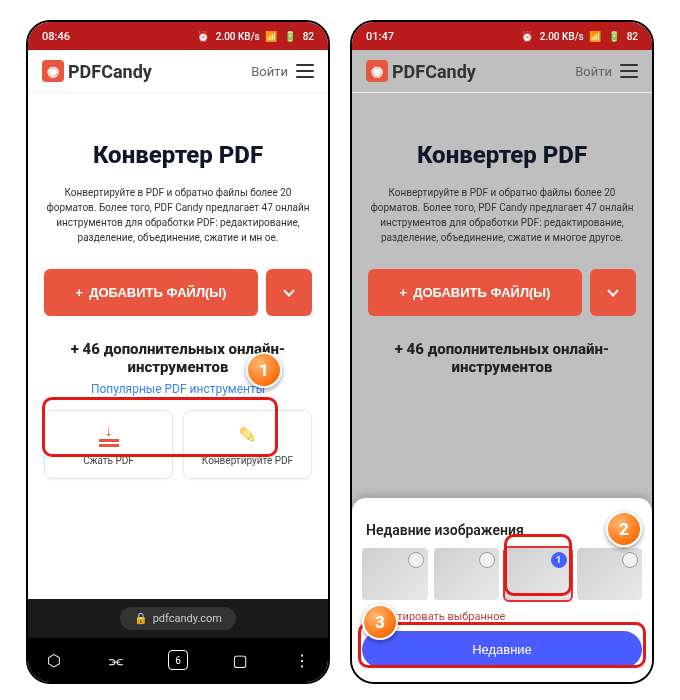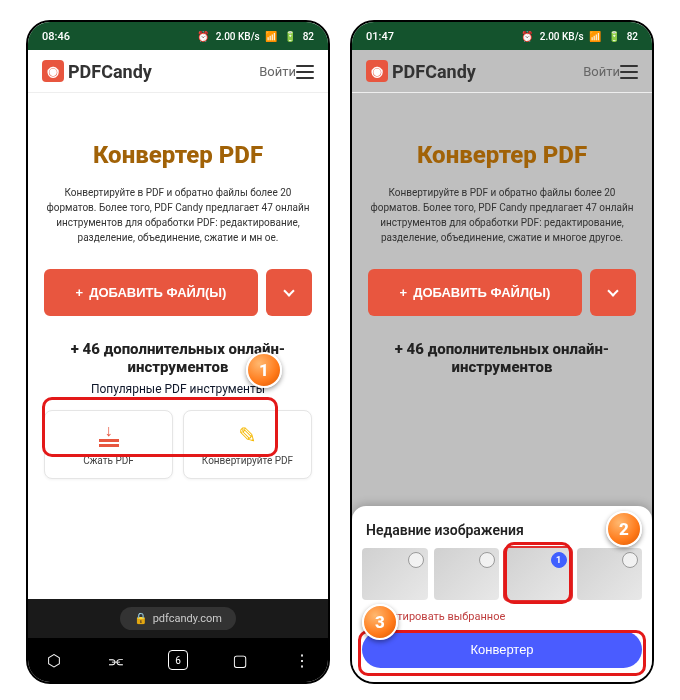--- a/index.html
+++ b/index.html
@@ -1,50 +1,50 @@
 <!DOCTYPE html>
 <html><head>
 <meta charset="utf-8">
 <style>
 body{margin:0;background:#fff;font-family:-apple-system,BlinkMacSystemFont,'Segoe UI',Roboto,Arial,sans-serif;width:680px;height:700px;position:relative}
 .phones{display:flex;gap:20px;padding:20px;justify-content:center}
 .phone{width:300px;height:660px;border:2px solid #000;border-radius:24px;overflow:hidden;position:relative;background:#fff;display:flex;flex-direction:column}
-.status-bar{background:#14532d;color:#fff;height:28px;display:flex;align-items:center;justify-content:space-between;padding:0 14px;font-size:11px;font-weight:500}
+.status-bar{background:#b91c1c;color:#fff;height:28px;display:flex;align-items:center;justify-content:space-between;padding:0 14px;font-size:11px;font-weight:500}
 .status-icons{display:flex;gap:6px;align-items:center;font-size:10px}
 .status-icons span{display:inline-flex;align-items:center}
 .app-header{display:flex;align-items:center;justify-content:space-between;padding:10px 14px;border-bottom:1px solid #eee;background:#fff}
 .logo{display:flex;align-items:center;gap:4px;font-weight:700;font-size:18px;color:#333}
 .logo-icon{width:22px;height:22px;background:#e8563f;border-radius:4px;display:flex;align-items:center;justify-content:center;color:#fff;font-size:14px}
-.login-area{display:flex;align-items:flex-end;gap:0;color:#666;font-size:13px}
+.login-area{display:flex;align-items:center;gap:8px;color:#666;font-size:13px}
 .hamburger{width:18px;height:14px;display:flex;flex-direction:column;justify-content:space-between}
 .hamburger span{display:block;height:2px;background:#333;border-radius:1px}
 .content{flex:1;padding:18px 16px;text-align:center;overflow:hidden;position:relative}
 .dimmed .content{background:rgba(0,0,0,0.25)}
 .dimmed .app-header{background:rgba(0,0,0,0.25)}
-h1{font-size:24px;font-weight:800;margin:30px 0 16px;color:#a16207}
+h1{font-size:24px;font-weight:800;margin:30px 0 16px;color:#0f172a}
 .desc{font-size:10px;line-height:1.5;color:#333;margin-bottom:24px}
 .btn-row{display:flex;gap:8px;margin-bottom:24px}
 .add-btn{flex:1;background:#e8563f;color:#fff;border:none;border-radius:6px;padding:16px;font-size:13px;font-weight:700;display:flex;align-items:center;justify-content:center;gap:6px}
 .dropdown-btn{width:46px;background:#e8563f;color:#fff;border:none;border-radius:6px;display:flex;align-items:center;justify-content:center}
 .chev{border:solid #fff;border-width:0 2px 2px 0;padding:3px;transform:rotate(45deg);margin-top:-3px}
 .subtitle{font-weight:800;font-size:15px;margin-bottom:6px;color:#222}
-.subtitle2{font-size:12px;color:#0f172a;margin-bottom:14px}
+.subtitle2{font-size:12px;color:#3b82f6;margin-bottom:14px}
 .tools{display:flex;gap:10px}
 .tool{flex:1;background:#fff;border:1px solid #e5e5e5;border-radius:8px;padding:12px 12px;display:flex;flex-direction:column;align-items:center;gap:8px;box-shadow:0 1px 3px rgba(0,0,0,0.05)}
 .tool-icon{width:28px;height:24px;position:relative}
 .tool-icon.compress::before{content:'';position:absolute;bottom:0;left:4px;right:4px;height:3px;background:#e8563f;box-shadow:0 -5px 0 #e8563f}
 .tool-icon.compress::after{content:'↓';position:absolute;top:-2px;left:50%;transform:translateX(-50%);color:#e8563f;font-size:16px;font-weight:bold}
 .tool-icon.edit::before{content:'✎';position:absolute;left:50%;top:50%;transform:translate(-50%,-50%);color:#f5b800;font-size:22px}
 .tool-label{font-size:10px;color:#444}
 .browser-bar{background:#1a1a1a;padding:8px 14px;display:flex;align-items:center;justify-content:center}
 .url-pill{background:#333;color:#ccc;padding:5px 14px;border-radius:14px;font-size:11px;display:flex;align-items:center;gap:5px}
 .nav-bar{background:#000;padding:10px 14px;display:flex;align-items:center;justify-content:space-between}
 .nav-icon{color:#fff;width:24px;height:24px;display:flex;align-items:center;justify-content:center;font-size:16px}
 .nav-square{border:1.5px solid #fff;border-radius:4px;width:18px;height:18px;font-size:10px;display:flex;align-items:center;justify-content:center;color:#fff}
-.picker{position:absolute;bottom:0;left:0;right:0;background:#fff;border-radius:14px 14px 0 0;padding:16px 10px 14px;box-shadow:0 -2px 10px rgba(0,0,0,0.2)}
+.picker{position:absolute;bottom:0;left:0;right:0;background:#fff;border-radius:14px 14px 0 0;padding:24px 10px 14px;box-shadow:0 -2px 10px rgba(0,0,0,0.2)}
 .picker-title{font-size:14px;font-weight:600;color:#222;margin-bottom:10px;text-align:left;padding-left:4px}
 .thumbs{display:flex;gap:6px;margin-bottom:10px}
 .thumb{flex:1;height:52px;background:linear-gradient(135deg,#d0d0d0,#e8e8e8);border-radius:4px;position:relative;overflow:hidden}
 .thumb::after{content:'';position:absolute;top:4px;right:4px;width:14px;height:14px;border:1.5px solid #999;border-radius:50%;background:rgba(255,255,255,0.6)}
 .thumb.selected{outline:2px solid #e03030}
 .thumb.selected::after{background:#4060ff;border-color:#4060ff}
 .thumb-sel-num{position:absolute;top:5px;right:5px;width:14px;height:14px;background:#4060ff;color:#fff;border-radius:50%;font-size:9px;display:flex;align-items:center;justify-content:center;font-weight:bold;z-index:2}
 .edit-link{font-size:11px;color:#c04040;text-align:left;padding-left:4px;margin-bottom:8px}
 .send-btn{width:100%;background:#4a5cff;color:#fff;border:none;border-radius:20px;padding:11px;font-size:13px;font-weight:500}
 .callout{position:absolute;width:32px;height:32px;border-radius:50%;background:radial-gradient(circle at 35% 30%,#ffb870,#ff7a1a 60%,#d85500);border:2px solid #fff;box-shadow:0 2px 5px rgba(0,0,0,0.4);color:#fff;font-weight:800;font-size:17px;display:flex;align-items:center;justify-content:center;z-index:10}
@@ -168,21 +168,21 @@
     <div class="picker-title">Недавние изображения</div>
     <div class="thumbs">
       <div class="thumb"></div>
       <div class="thumb"></div>
       <div class="thumb selected">
         <div class="thumb-sel-num">1</div>
       </div>
       <div class="thumb"></div>
     </div>
     <div class="edit-link">Редактировать выбранное</div>
-    <button class="send-btn">Конвертер</button>
+    <button class="send-btn">Недавние</button>
     <div class="highlight-red" style="top:36px;left:152px;width:62px;height:56px"></div>
     <div class="highlight-red" style="top:124px;left:6px;right:6px;height:40px"></div>
   </div>
   <div class="callout" style="top:489px;left:254px">2</div>
   <div class="callout" style="top:582px;left:10px">3</div>
 </div>
 
 </div>
 
 </body></html>

